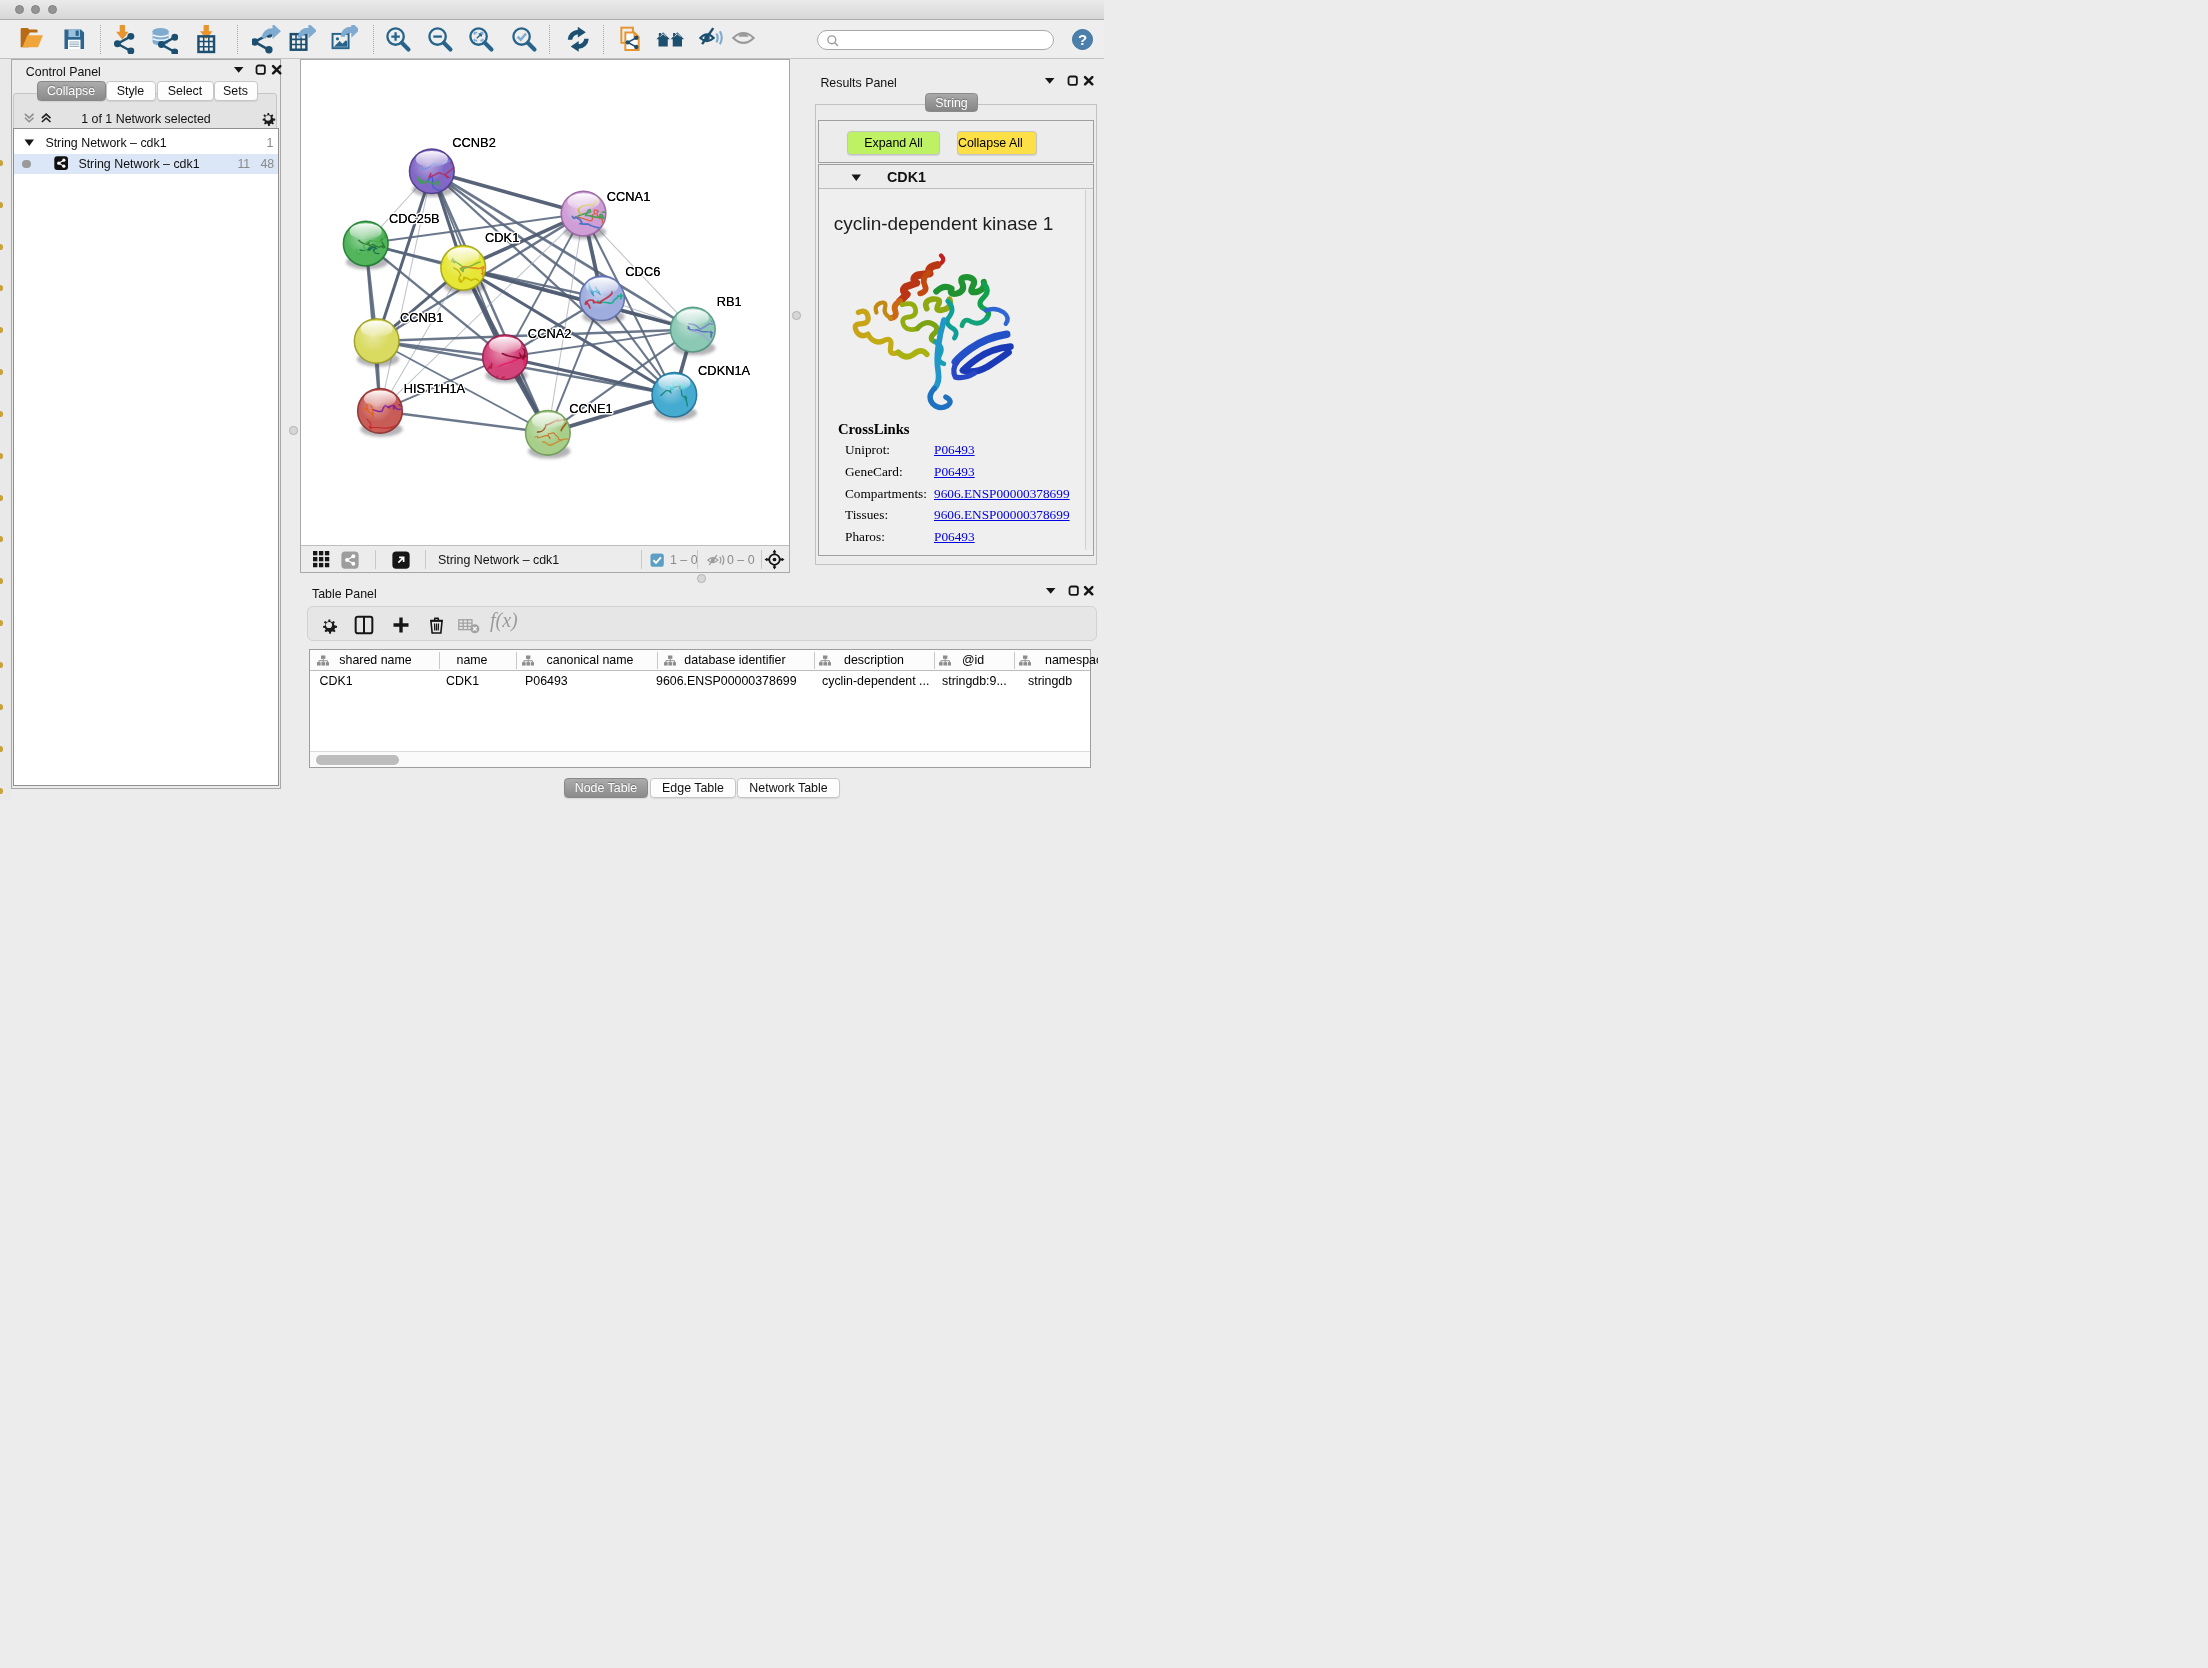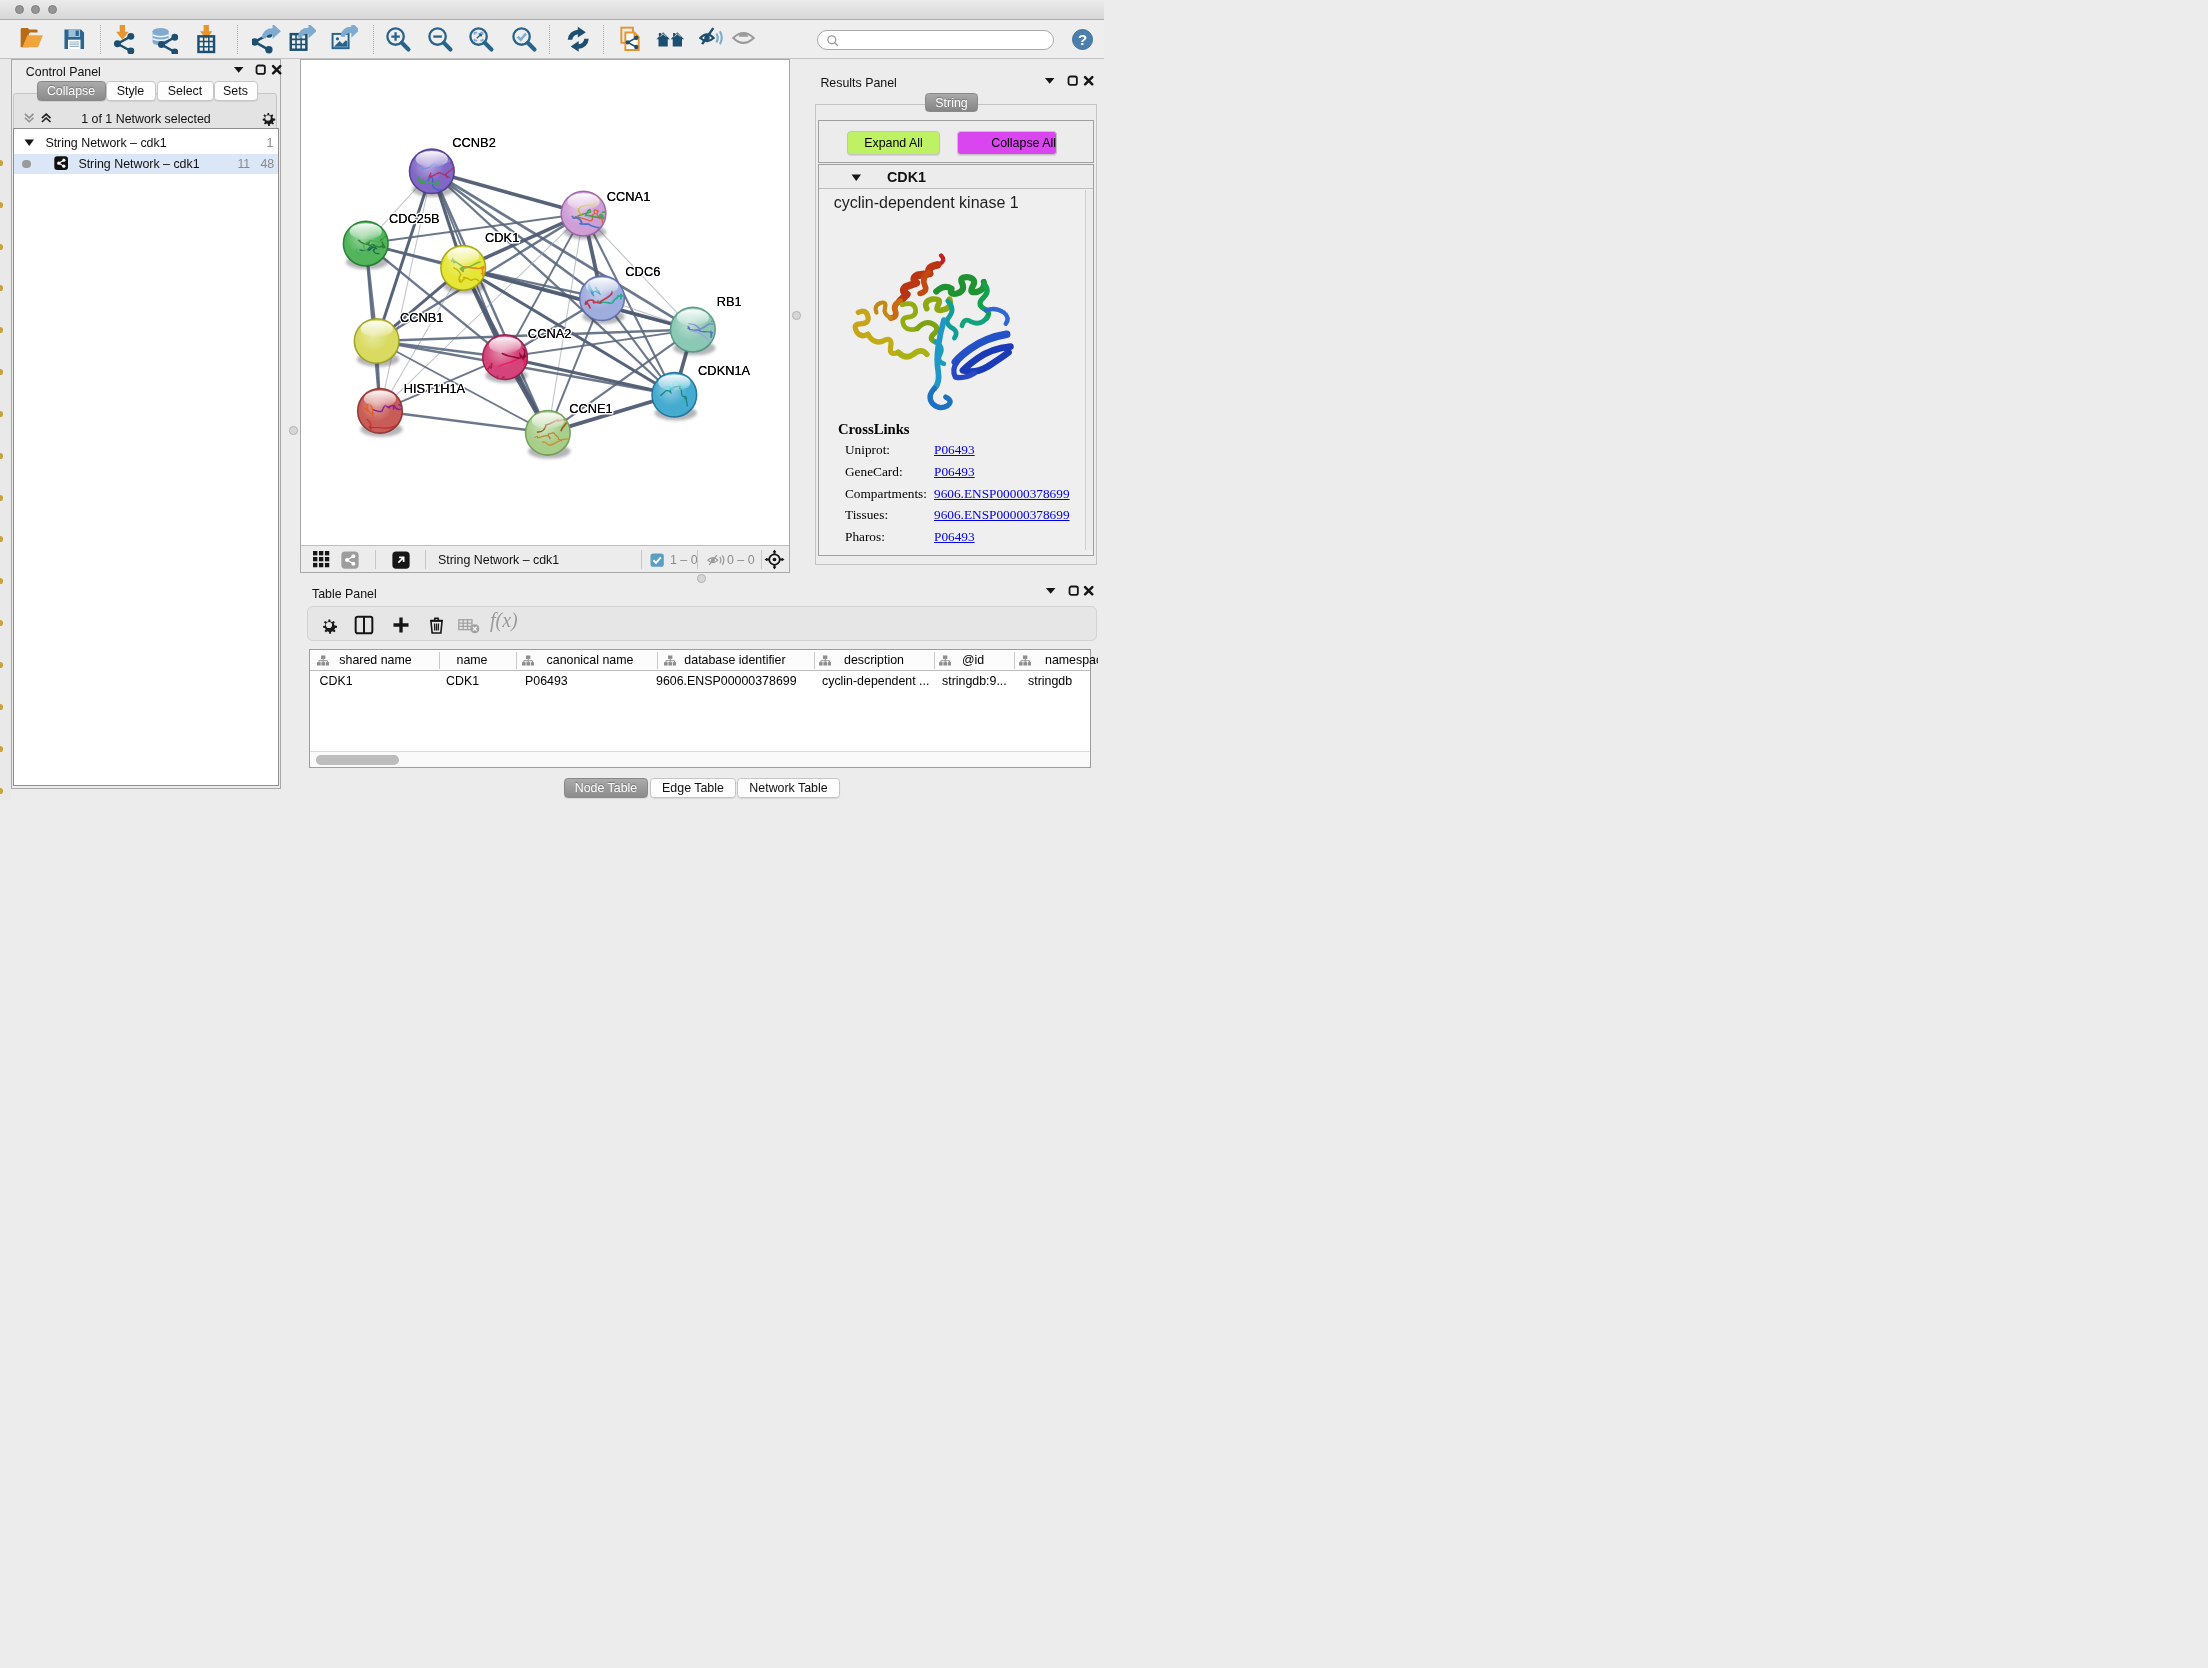--- a/index.html
+++ b/index.html
@@ -574,32 +574,32 @@
       <svg style="position:absolute;left:258px;top:4.3px" width="11.4" height="11.4" viewBox="0 0 12 12">
         <rect x="1.6" y="1.6" width="8.8" height="8.8" rx="2" fill="none" stroke="#161616" stroke-width="1.9"></rect>
       </svg>
       <svg style="position:absolute;left:274px;top:4.3px" width="11.4" height="11.4" viewBox="0 0 12 12">
         <path d="M2.2 2.2 L9.8 9.8 M9.8 2.2 L2.2 9.8" stroke="#161616" stroke-width="2.6" stroke-linecap="round"></path>
       </svg>
   <div style="position:absolute;left:6.2px;top:33px;width:282px;height:461px;background:#ececec;border:1px solid #c2c2c2;"></div>
   <div style="position:absolute;left:116px;top:22.4px;width:53px;height:19px;background:linear-gradient(#a9a9a9,#858585);border:1px solid #8a8a8a;border-radius:3.8px;color:#fff;font-size:12.4px;text-align:center;line-height:18px;text-shadow:0 -1px 1px rgba(0,0,0,0.3);">String</div>
   <div style="position:absolute;left:9px;top:49px;width:276px;height:43px;background:#ececec;border:1px solid #9f9f9f;">
     <div style="position:absolute;left:28px;top:9.5px;width:93px;height:24px;background:#bef264;border:1px solid #c4c4c4;border-radius:3.8px;font-size:12.4px;text-align:center;line-height:23px;box-shadow:0 1px 1px rgba(0,0,0,0.1);">Expand All</div>
-    <div style="position:absolute;left:138px;top:9.5px;width:100px;height:24px;background:#d946ef;border:1px solid #c4c4c4;border-radius:3.8px;font-size:12.4px;text-align:right;line-height:23px;box-shadow:0 1px 1px rgba(0,0,0,0.1);">Collapse All</div>
+    <div style="position:absolute;left:138px;top:9.5px;width:80px;height:24px;background:#fde047;border:1px solid #c4c4c4;border-radius:3.8px;font-size:12.4px;text-align:left;line-height:23px;box-shadow:0 1px 1px rgba(0,0,0,0.1);">Collapse All</div>
   </div>
   <div style="position:absolute;left:9px;top:93px;width:276px;height:392px;background:#efefef;border:1px solid #9f9f9f;">
     <div style="position:absolute;left:0;top:0;width:100%;height:24px;border-bottom:1px solid #bdbdbd;background:#ececec;">
       <svg width="10.5" height="9.5" style="position:absolute;left:32px;top:7.6px" viewBox="0 0 11 10">
             <path d="M0.5 1.5 L10.5 1.5 L5.5 8.5 Z" fill="#161616"></path>
           </svg>
       <span style="position:absolute;left:68px;top:3.8px;font-size:14.3px;font-weight:bold;color:#111;">CDK1</span>
     </div>
     <div style="position:absolute;left:0;top:25px;width:274px;height:360px;background:#efefef;">
       <div style="position:absolute;right:0px;top:0;width:7.6px;height:100%;border-left:1px solid #cfcfcf;background:#ececec;"></div>
-      <div style="position:absolute;left:14.7px;top:4px;font-size:16px;color:#1d1d1d;">cyclin-dependent kinase 1</div>
+      <div style="position:absolute;left:14.7px;top:23px;font-size:19px;color:#1d1d1d;">cyclin-dependent kinase 1</div>
       <div style="position:absolute;left:26px;top:54px;"><svg width="175" height="173" viewBox="0 0 184 182">
 <g fill="none" stroke-linecap="round" stroke-linejoin="round">
 <path d="M101 12 Q106 17 100 21" stroke="#c42020" stroke-width="4.5"></path>
 <path d="M97 22 Q86 24 89 31 L76 33 Q70 36 75 41 L64 45 Q59 49 65 53 L58 60" stroke="#b93513" stroke-width="8"></path>
 <path d="M88 30 Q80 36 84 44 Q87 50 79 52" stroke="#c24a10" stroke-width="6"></path>
 <path d="M58 60 Q50 64 53 71 Q55 77 48 78" stroke="#cc6812" stroke-width="6"></path>
 <path d="M48 78 Q40 74 42 67 Q44 60 37 62 Q30 65 33 72" stroke="#c28a14" stroke-width="4.5"></path>
 <path d="M14 72 Q22 68 24 76 Q26 84 16 84 Q8 84 12 92 Q16 99 24 95" stroke="#c8a418" stroke-width="5.5"></path>
 <path d="M24 95 Q30 106 40 102 Q50 97 48 108 Q46 118 56 114" stroke="#c3ab15" stroke-width="5.5"></path>
 <path d="M56 114 Q64 122 72 116 Q80 109 86 116" stroke="#aab212" stroke-width="6"></path>

